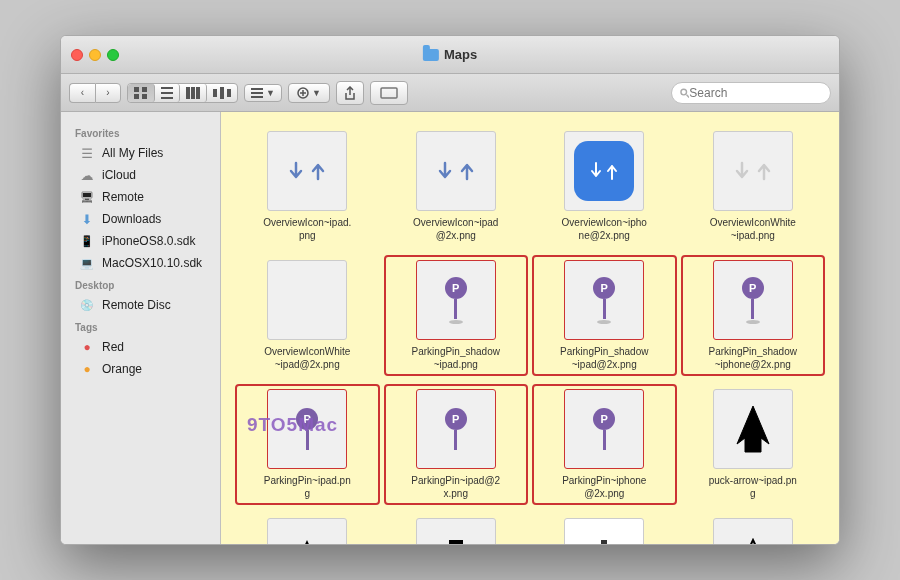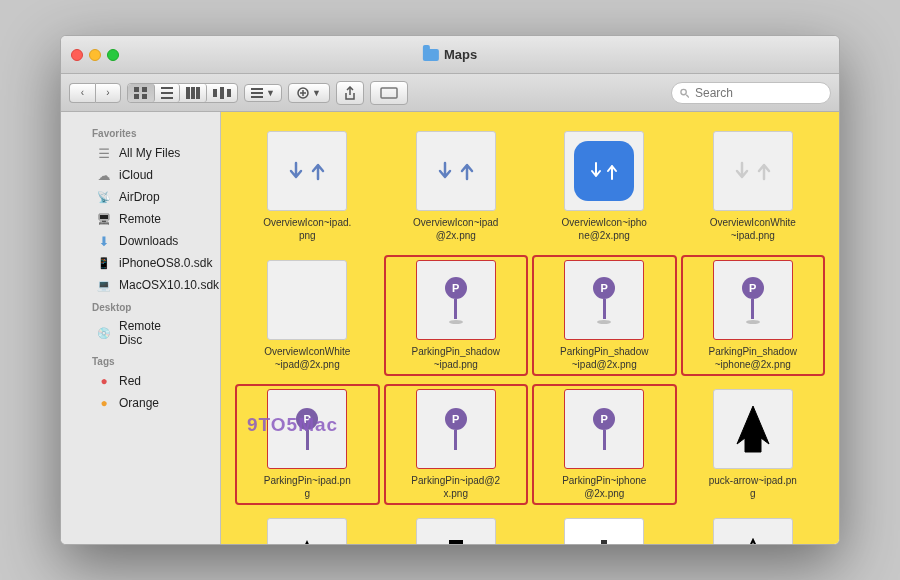--- a/index.html
+++ b/index.html
@@ -196,21 +196,21 @@
 
     .search-bar {
       margin-left: auto;
       display: flex;
       align-items: center;
       background: #fff;
       border: 1px solid #c0c0c0;
       border-radius: 12px;
       padding: 3px 8px;
       width: 160px;
-      gap: 6px;
+      gap: 0;
     }
     .search-bar input {
       border: none;
       outline: none;
       font-size: 12px;
       color: #999;
       background: transparent;
       width: 100%;
     }
 
@@ -219,21 +219,21 @@
       display: flex;
       flex: 1;
       overflow: hidden;
     }
 
     
     .sidebar {
       width: 160px;
       background: #e8e8e8;
       border-right: 1px solid #c0c0c0;
-      padding: 10px 17px;
+      padding: 10px 0;
       flex-shrink: 0;
       overflow-y: auto;
     }
     .sidebar-section-label {
       font-size: 10px;
       font-weight: 700;
       color: #888;
       padding: 6px 14px 3px;
       text-transform: none;
     }
@@ -361,21 +361,21 @@
       position: relative;
       flex: 1;
       overflow: hidden;
     }
 
     .scrollable-grid {
       position: absolute;
       inset: 0;
       overflow-y: auto;
       padding: 14px;
-      background: #fde047;
+      background: #fef9c3;
     }
 
     .files-container {
       display: grid;
       grid-template-columns: repeat(4, 1fr);
       gap: 8px 4px;
     }
   </style>
 </head>
 <body>
@@ -478,24 +478,20 @@
     <div class="sidebar">
       <div class="sidebar-section-label">Favorites</div>
 
       <div class="sidebar-item">
         <div class="si-icon icon-allfiles"></div>
         <span>All My Files</span>
       </div>
       <div class="sidebar-item">
         <div class="si-icon icon-icloud"></div>
         <span>iCloud</span>
-      </div>
-      <div class="sidebar-item">
-        <div class="si-icon icon-airdrop"></div>
-        <span>AirDrop</span>
       </div>
       <div class="sidebar-item">
         <div class="si-icon icon-desktop"></div>
         <span>Remote</span>
       </div>
       <div class="sidebar-item">
         <div class="si-icon icon-downloads"></div>
         <span>Downloads</span>
       </div>
       <div class="sidebar-item">

